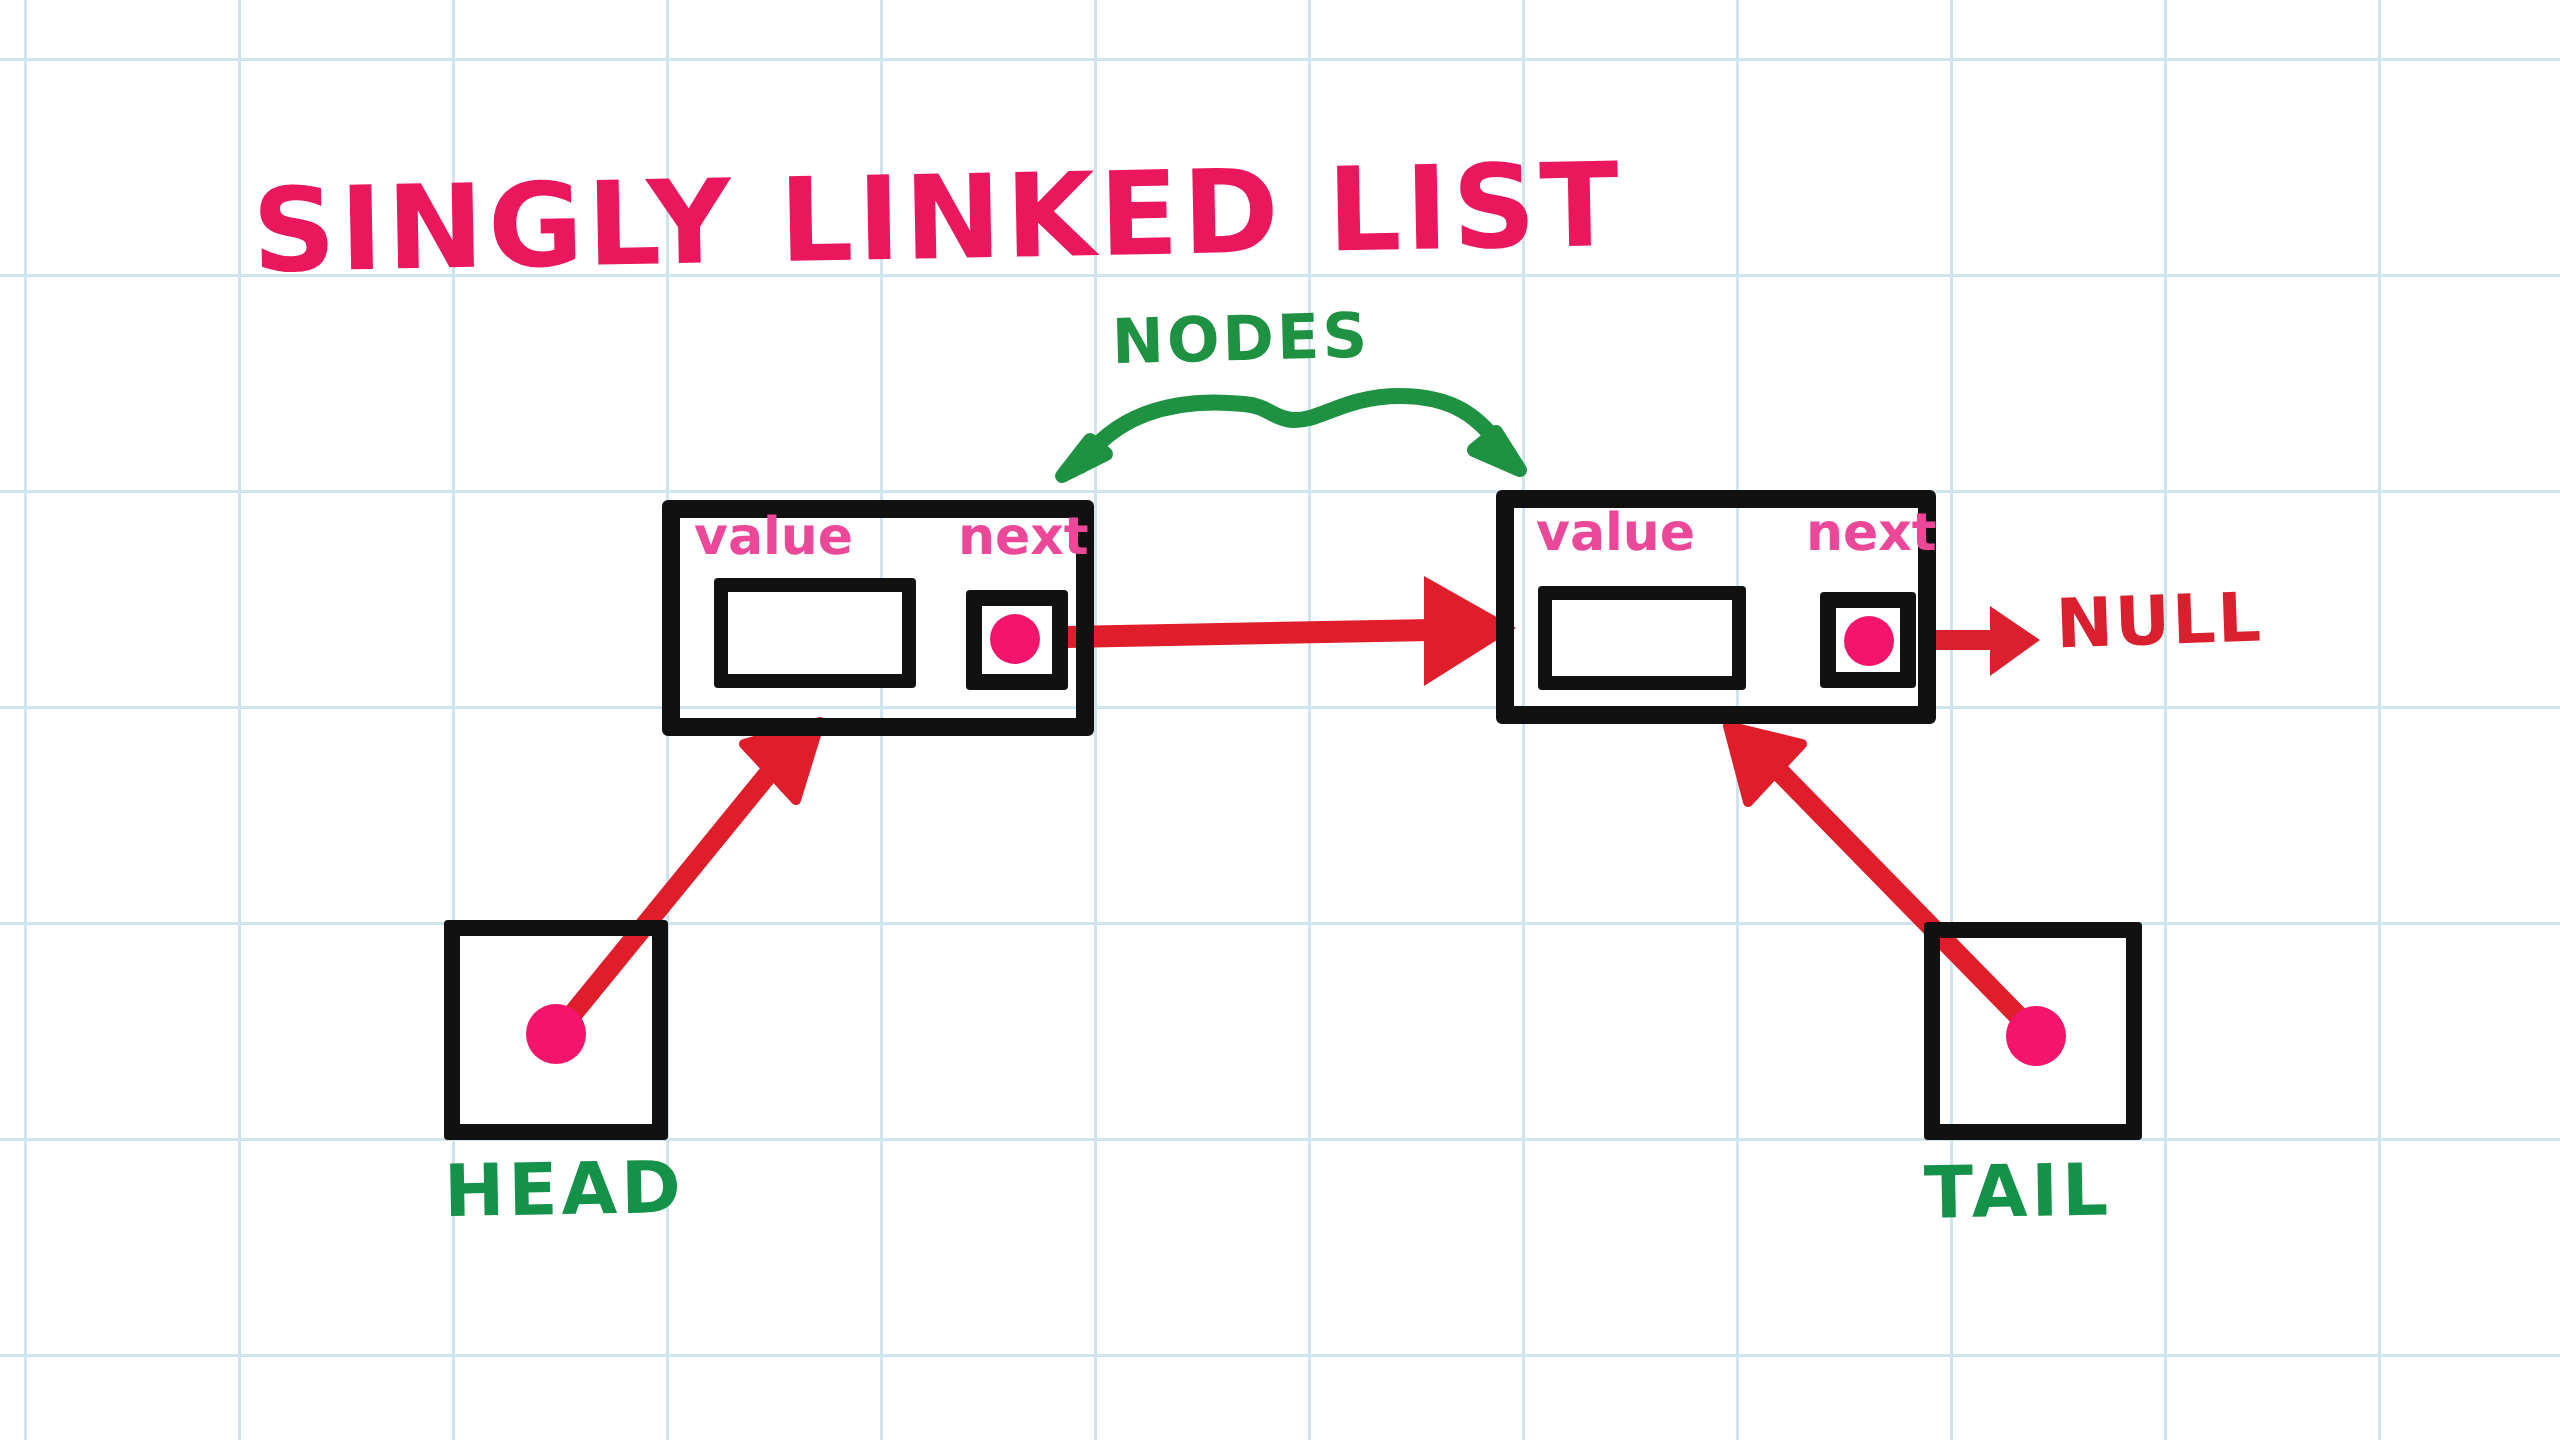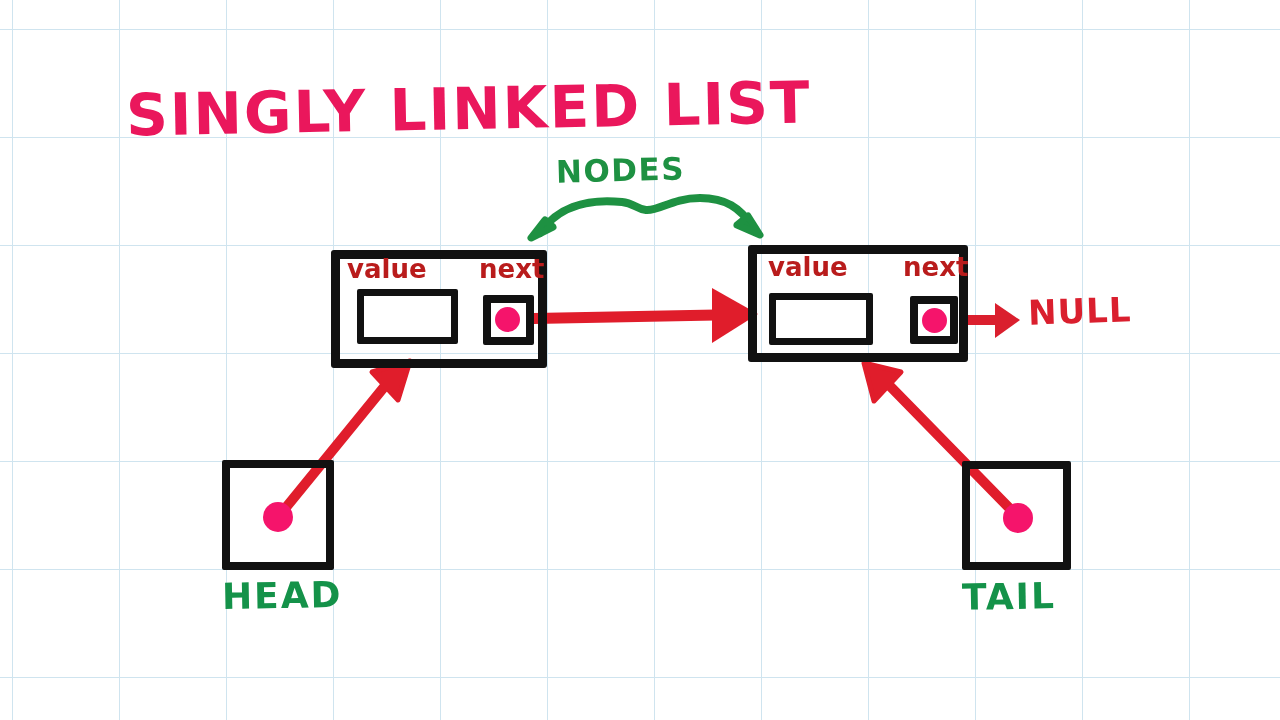--- a/index.html
+++ b/index.html
@@ -80,21 +80,21 @@
     font-size: 36px;
     letter-spacing: 2px;
     color: #149249;
     transform: rotate(-1deg);
   }
   .field-label {
     position: absolute;
     font-family: "DejaVu Sans", sans-serif;
     font-weight: 700;
     font-size: 26px;
-    color: #b91c1c;
+    color: #ec4899;
     white-space: nowrap;
     line-height: 1;
   }
   
   .node-box {
     position: absolute;
     border: 9px solid #111111;
     border-radius: 3px;
     background: transparent;
     box-sizing: border-box;

